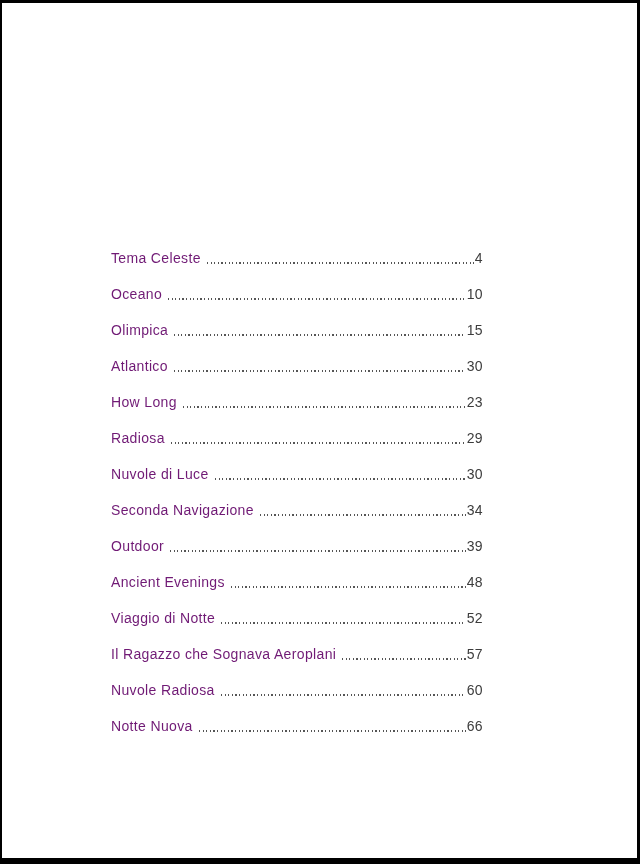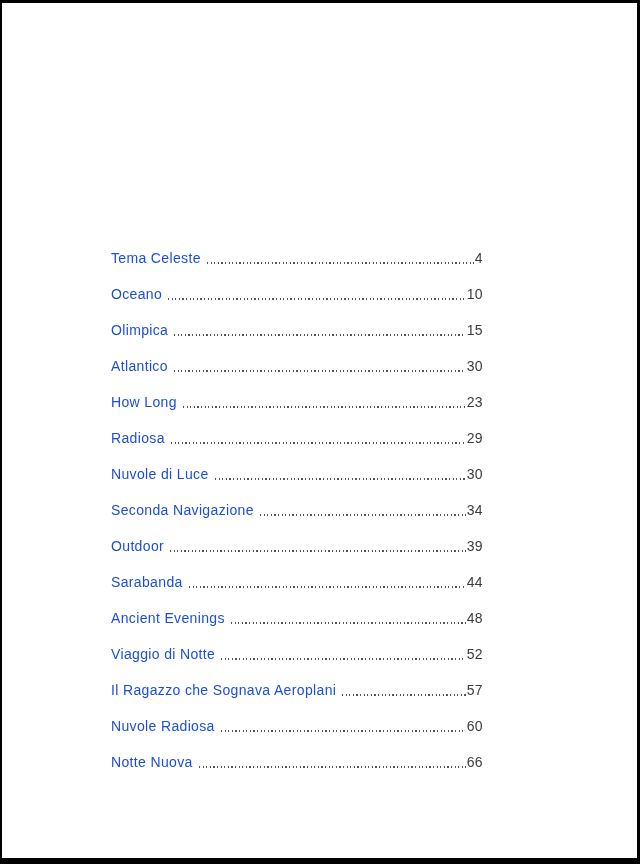--- a/index.html
+++ b/index.html
@@ -30,21 +30,21 @@
   }
   .toc-row {
     height: 36px;
     display: flex;
     align-items: center;
     white-space: nowrap;
   }
   .toc-title {
     font-size: 14px;
     letter-spacing: 0.35px;
-    color: #1d4ed8;
+    color: #701a75;
   }
   .dot-leader {
     flex: 1;
     height: 1.2px;
     margin: 10px 1px 0 6px;
     background: repeating-linear-gradient(
       90deg,
       #555555 0px, #555555 1.2px,
       transparent 1.2px, transparent 3.6px
     );
@@ -107,25 +107,20 @@
     <span class="dot-leader"></span>
     <span class="toc-page-num">34</span>
   </div>
 
   <div class="toc-row">
     <span class="toc-title">Outdoor</span>
     <span class="dot-leader"></span>
     <span class="toc-page-num">39</span>
   </div>
 
-  <div class="toc-row">
-    <span class="toc-title">Sarabanda</span>
-    <span class="dot-leader"></span>
-    <span class="toc-page-num">44</span>
-  </div>
 
   <div class="toc-row">
     <span class="toc-title">Ancient Evenings</span>
     <span class="dot-leader"></span>
     <span class="toc-page-num">48</span>
   </div>
 
   <div class="toc-row">
     <span class="toc-title">Viaggio di Notte</span>
     <span class="dot-leader"></span>

